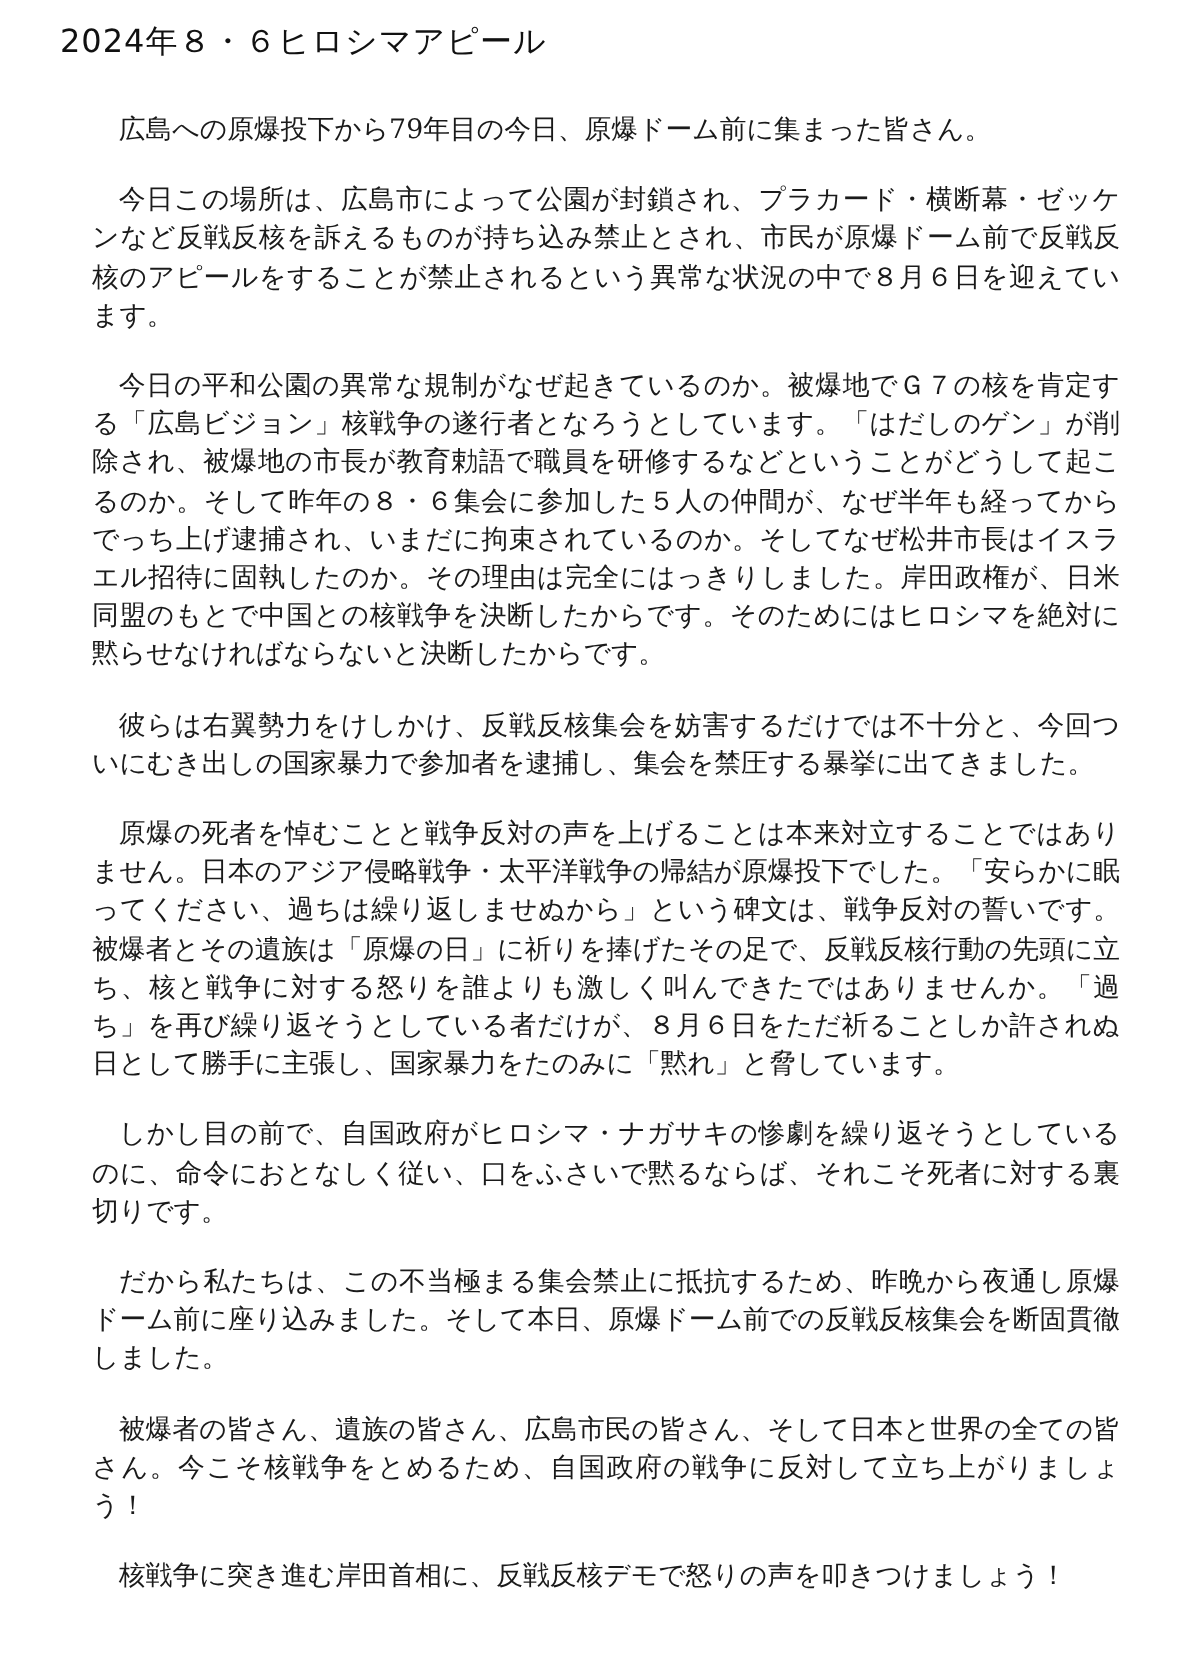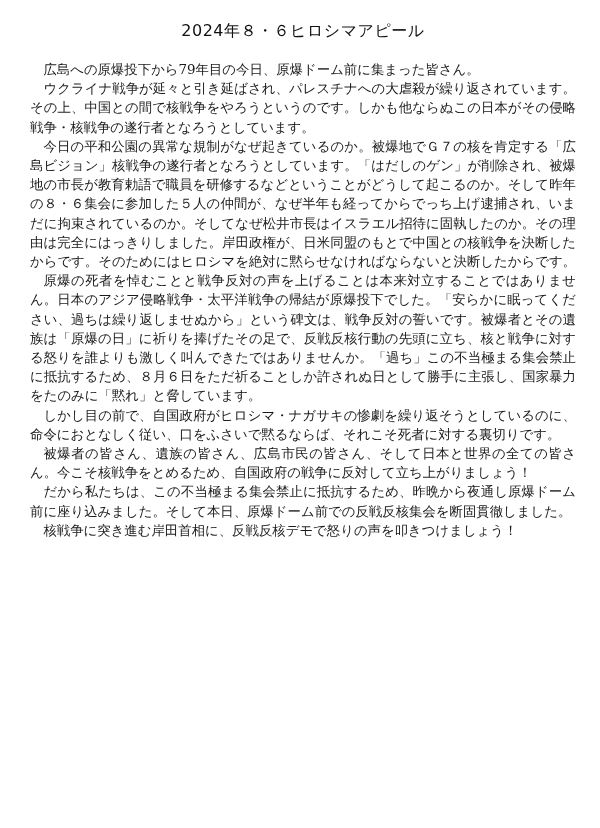--- a/index.html
+++ b/index.html
@@ -17,50 +17,51 @@
     .page {
       position: absolute;
       left: 30px;
       top: 0;
       width: 546px;
     }
     .title {
       font-family: "DejaVu Sans", "Liberation Sans", sans-serif;
       font-size: 16px;
       font-weight: normal;
-      text-align: center;
-      margin: 10px;
+      text-align: left;
+      margin: 0;
       padding-top: 10px;
       height: 30px;
       line-height: 22px;
       letter-spacing: 0.5px;
       color: #111;
     }
     .body-text {
       font-family: "DejaVu Serif", "Liberation Serif", serif;
       font-size: 13.4px;
       line-height: 19.2px;
       text-align: justify;
       text-justify: inter-character;
     }
     .para {
-      margin: 0;
+      margin: 16px;
       text-indent: 1em;
     }
   </style>
 </head>
 <body>
 
 <div class="page">
   <h1 class="title">2024年８・６ヒロシマアピール</h1>
 
   <div class="body-text">
     <p class="para">広島への原爆投下から79年目の今日、原爆ドーム前に集まった皆さん。</p>
-    <p class="para">ウクライナ戦争が延々と引き延ばされ、パレスチナへの大虐殺が繰り返されています。その上、中国との間で核戦争をやろうというのです。しかも他ならぬこの日本がその侵略戦争・核戦争の遂行者となろうとしています。</p>
+    <p class="para">今日この場所は、広島市によって公園が封鎖され、プラカード・横断幕・ゼッケンなど反戦反核を訴えるものが持ち込み禁止とされ、市民が原爆ドーム前で反戦反核のアピールをすることが禁止されるという異常な状況の中で８月６日を迎えています。</p>
     <p class="para">今日の平和公園の異常な規制がなぜ起きているのか。被爆地でＧ７の核を肯定する「広島ビジョン」核戦争の遂行者となろうとしています。「はだしのゲン」が削除され、被爆地の市長が教育勅語で職員を研修するなどということがどうして起こるのか。そして昨年の８・６集会に参加した５人の仲間が、なぜ半年も経ってからでっち上げ逮捕され、いまだに拘束されているのか。そしてなぜ松井市長はイスラエル招待に固執したのか。その理由は完全にはっきりしました。岸田政権が、日米同盟のもとで中国との核戦争を決断したからです。そのためにはヒロシマを絶対に黙らせなければならないと決断したからです。</p>
-    <p class="para">原爆の死者を悼むことと戦争反対の声を上げることは本来対立することではありません。日本のアジア侵略戦争・太平洋戦争の帰結が原爆投下でした。「安らかに眠ってください、過ちは繰り返しませぬから」という碑文は、戦争反対の誓いです。被爆者とその遺族は「原爆の日」に祈りを捧げたその足で、反戦反核行動の先頭に立ち、核と戦争に対する怒りを誰よりも激しく叫んできたではありませんか。「過ち」この不当極まる集会禁止に抵抗するため、８月６日をただ祈ることしか許されぬ日として勝手に主張し、国家暴力をたのみに「黙れ」と脅しています。</p>
+    <p class="para">彼らは右翼勢力をけしかけ、反戦反核集会を妨害するだけでは不十分と、今回ついにむき出しの国家暴力で参加者を逮捕し、集会を禁圧する暴挙に出てきました。</p>
+    <p class="para">原爆の死者を悼むことと戦争反対の声を上げることは本来対立することではありません。日本のアジア侵略戦争・太平洋戦争の帰結が原爆投下でした。「安らかに眠ってください、過ちは繰り返しませぬから」という碑文は、戦争反対の誓いです。被爆者とその遺族は「原爆の日」に祈りを捧げたその足で、反戦反核行動の先頭に立ち、核と戦争に対する怒りを誰よりも激しく叫んできたではありませんか。「過ち」を再び繰り返そうとしている者だけが、８月６日をただ祈ることしか許されぬ日として勝手に主張し、国家暴力をたのみに「黙れ」と脅しています。</p>
     <p class="para">しかし目の前で、自国政府がヒロシマ・ナガサキの惨劇を繰り返そうとしているのに、命令におとなしく従い、口をふさいで黙るならば、それこそ死者に対する裏切りです。</p>
+    <p class="para">だから私たちは、この不当極まる集会禁止に抵抗するため、昨晩から夜通し原爆ドーム前に座り込みました。そして本日、原爆ドーム前での反戦反核集会を断固貫徹しました。</p>
     <p class="para">被爆者の皆さん、遺族の皆さん、広島市民の皆さん、そして日本と世界の全ての皆さん。今こそ核戦争をとめるため、自国政府の戦争に反対して立ち上がりましょう！</p>
-    <p class="para">だから私たちは、この不当極まる集会禁止に抵抗するため、昨晩から夜通し原爆ドーム前に座り込みました。そして本日、原爆ドーム前での反戦反核集会を断固貫徹しました。</p>
     <p class="para">核戦争に突き進む岸田首相に、反戦反核デモで怒りの声を叩きつけましょう！</p>
   </div>
 
 </div>
 
 </body></html>

